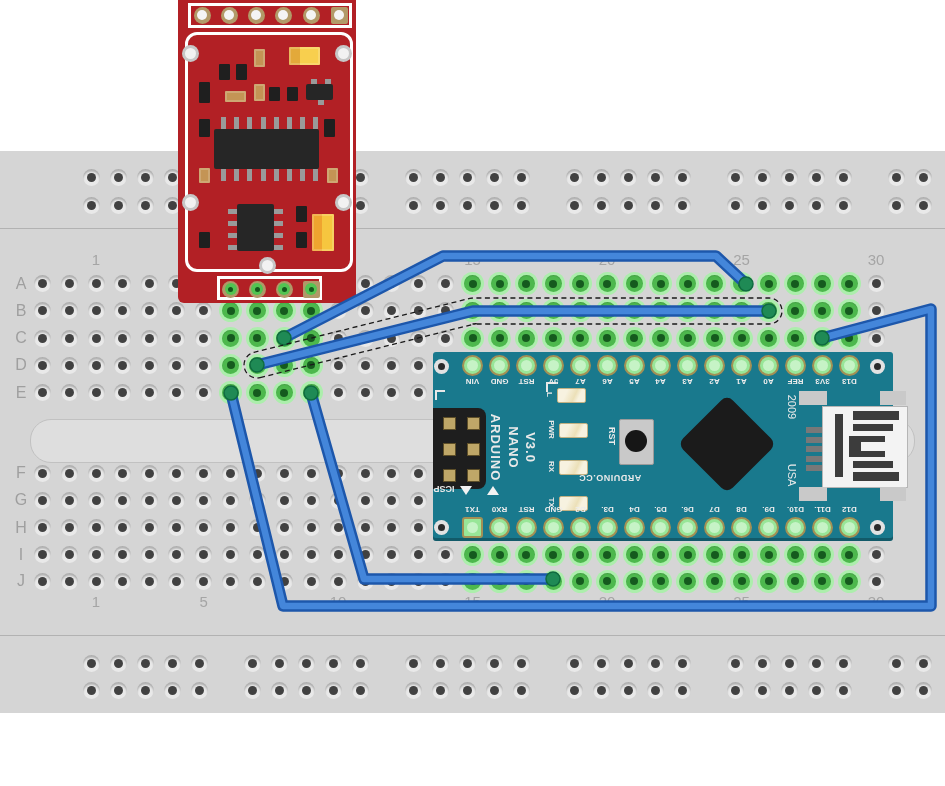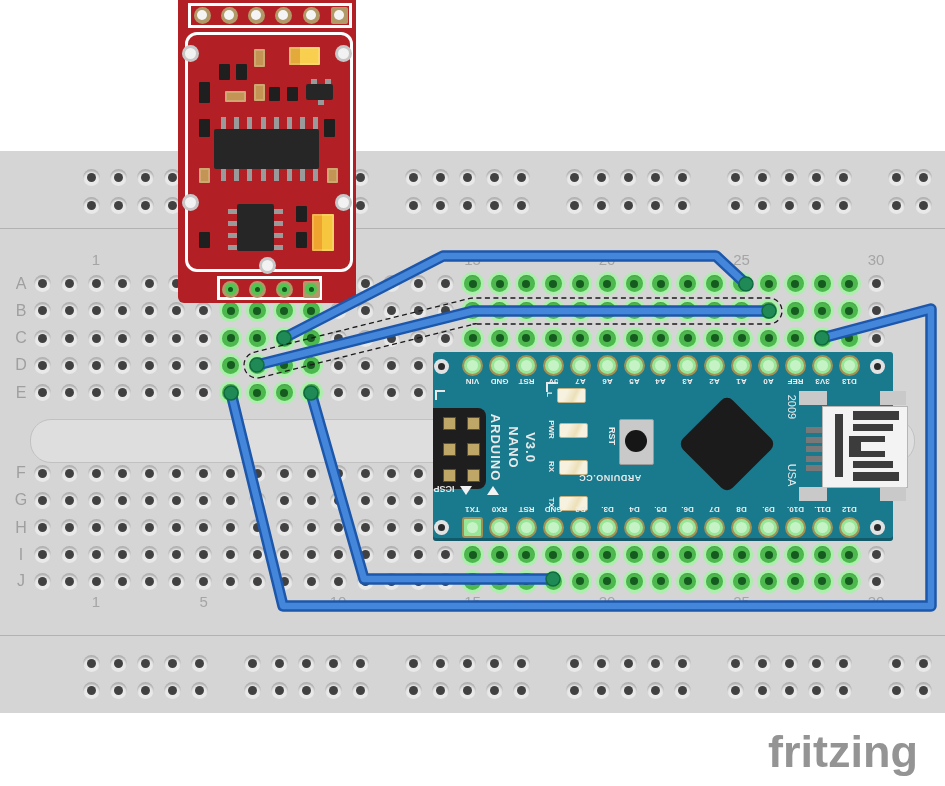--- a/index.html
+++ b/index.html
@@ -754,14 +754,13 @@
       </g>
       <g>
         <path d="M311,393 L364,579 L553,579" fill="none" stroke="#1d57ab" stroke-width="11.5" stroke-linecap="round" stroke-linejoin="round"></path>
         <path d="M311,393 L364,579 L553,579" fill="none" stroke="#4486da" stroke-width="6.5" stroke-linecap="round" stroke-linejoin="round"></path>
         <circle cx="311" cy="393" r="7" fill="#1f8a55" stroke="#0f6b3f" stroke-width="1.5"></circle>
         <circle cx="553" cy="579" r="7" fill="#1f8a55" stroke="#0f6b3f" stroke-width="1.5"></circle>
       </g>
       <path d="M260.15296312547235,377.6118525018893 L476.15296312547235,323.6118525018893 L473,324 L769,324 A 13 13 0 0 0 769,298 L473,298 L469.84703687452765,298.3881474981107 L253.84703687452767,352.3881474981107 A 13 13 0 0 0 260.15296312547235,377.6118525018893 Z" fill="none" stroke="#1a1a1a" stroke-width="1.3" stroke-dasharray="5,3.5" stroke-linejoin="round"></path>
     </svg>
 
-  <div id="logo">fritzing</div>
 </div>
 
 </body></html>

